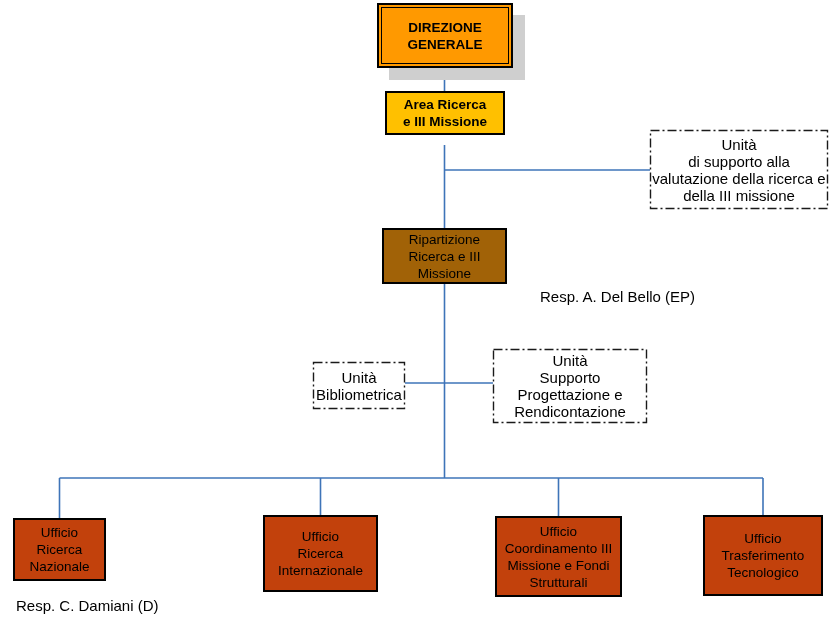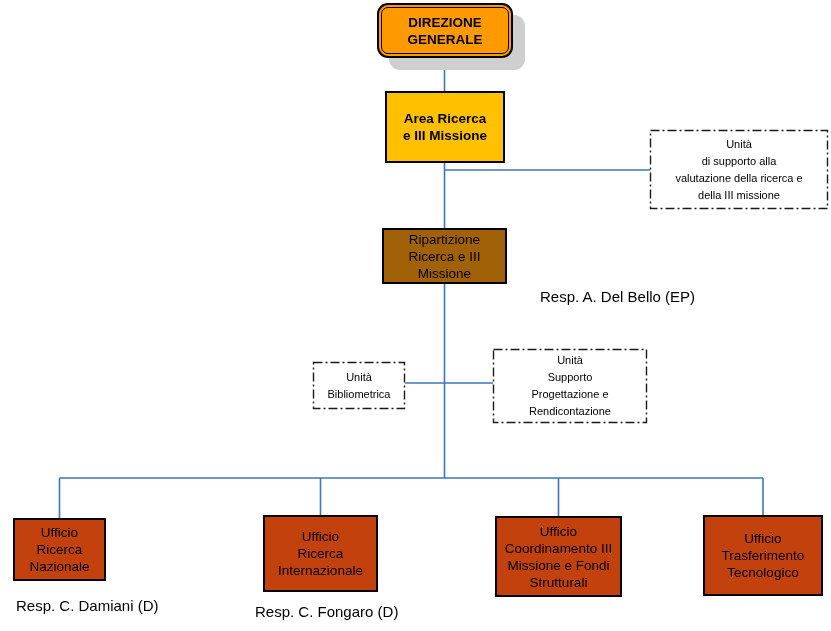--- a/index.html
+++ b/index.html
@@ -26,37 +26,36 @@
     justify-content: center;
     text-align: center;
     white-space: pre-line;
     font-size: 13.5px;
     line-height: 17px;
   }
   .solid { border: 2px solid #000000; }
   .bold  { font-weight: bold; }
 
   #direzione {
-    left: 377px; top: 3px; width: 136px; height: 55px;
+    left: 377px; top: 3px; width: 136px; height: 65px;
     background: #FF9900;
     box-shadow: 12px 12px 0 #CFCFCF;
     outline: 1px solid #000000;
     outline-offset: -5px;
-    border-radius: 11px;
   }
-  #area        { left: 385px; top: 91px;  width: 120px; height: 72px; background: #FFC000; }
+  #area        { left: 385px; top: 91px;  width: 120px; height: 44px; background: #FFC000; }
   #ripartizione{ left: 382px; top: 228px; width: 125px; height: 56px; background: #a16207; }
 
   .office { background: #c2410c; }
   #uff-nazionale      { left: 13px;  top: 518px; width: 93px;  height: 63px; }
   #uff-internazionale { left: 263px; top: 515px; width: 115px; height: 77px; }
   #uff-coordinamento  { left: 495px; top: 516px; width: 127px; height: 81px; }
   #uff-trasferimento  { left: 703px; top: 515px; width: 120px; height: 81px; }
 
-  .dashedbox { font-size: 11px; line-height: 17px; }
+  .dashedbox { font-size: 15px; line-height: 17px; }
   #unita-valutazione   { left: 650px; top: 130px; width: 178px; height: 79px; }
   #unita-bibliometrica { left: 313px; top: 362px; width: 92px;  height: 47px; }
   #unita-progettazione { left: 493px; top: 349px; width: 154px; height: 74px; }
 
   .note {
     position: absolute;
     font-size: 15px;
     white-space: nowrap;
   }
   #resp-ripartizione   { left: 540px; top: 288px; }
@@ -126,15 +125,14 @@
 Strutturali</div>
 
   <div id="uff-trasferimento" class="box solid office">Ufficio
 Trasferimento
 Tecnologico</div>
 
   <div id="resp-ripartizione" class="note">Resp. A. Del Bello (EP)</div>
 
   <div id="resp-nazionale" class="note">Resp. C. Damiani (D)</div>
 
-  <div id="resp-internazionale" class="note">Resp. C. Fongaro (D)</div>
 
 </div>
 
 </body></html>

